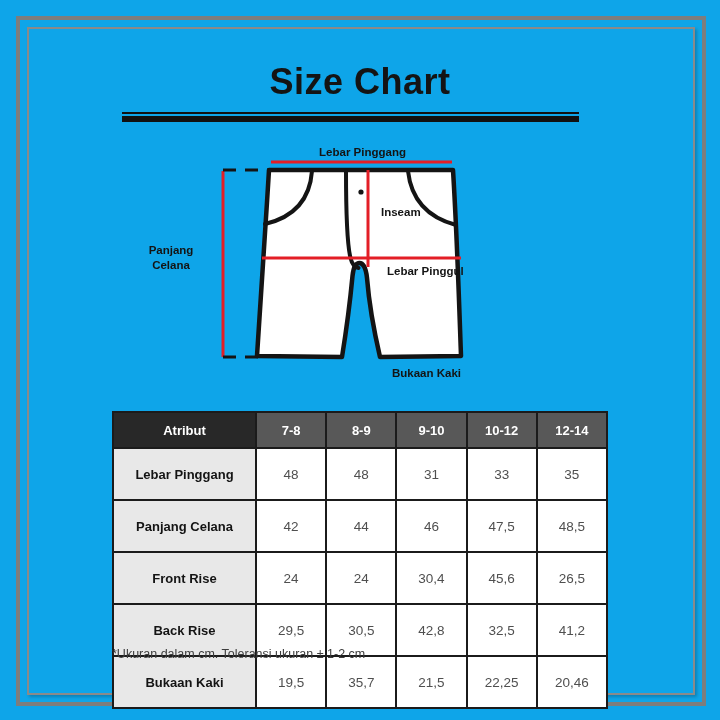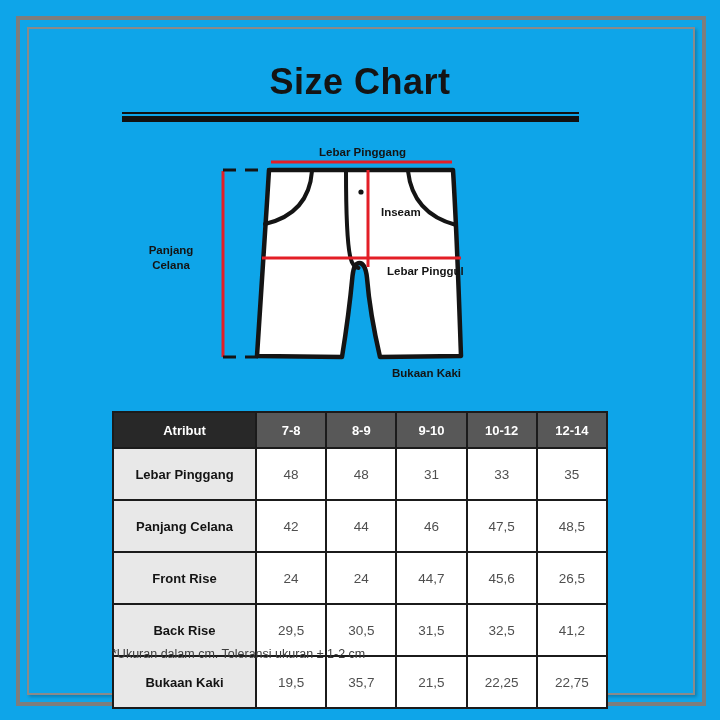--- a/index.html
+++ b/index.html
@@ -107,38 +107,38 @@
         <td>42</td>
         <td>44</td>
         <td>46</td>
         <td>47,5</td>
         <td>48,5</td>
       </tr>
       <tr>
         <th>Front Rise</th>
         <td>24</td>
         <td>24</td>
-        <td>44,7</td>
+        <td>30,4</td>
         <td>45,6</td>
         <td>26,5</td>
       </tr>
       <tr>
         <th>Back Rise</th>
         <td>29,5</td>
         <td>30,5</td>
-        <td>31,5</td>
+        <td>42,8</td>
         <td>32,5</td>
         <td>41,2</td>
       </tr>
       <tr>
         <th>Bukaan Kaki</th>
         <td>19,5</td>
         <td>35,7</td>
         <td>21,5</td>
         <td>22,25</td>
-        <td>22,75</td>
+        <td>20,46</td>
       </tr>
     </tbody>
   </table>
 
   <div class="footnote">*Ukuran dalam cm. Toleransi ukuran ± 1-2 cm</div>
 
 </div>
 
 </body></html>

